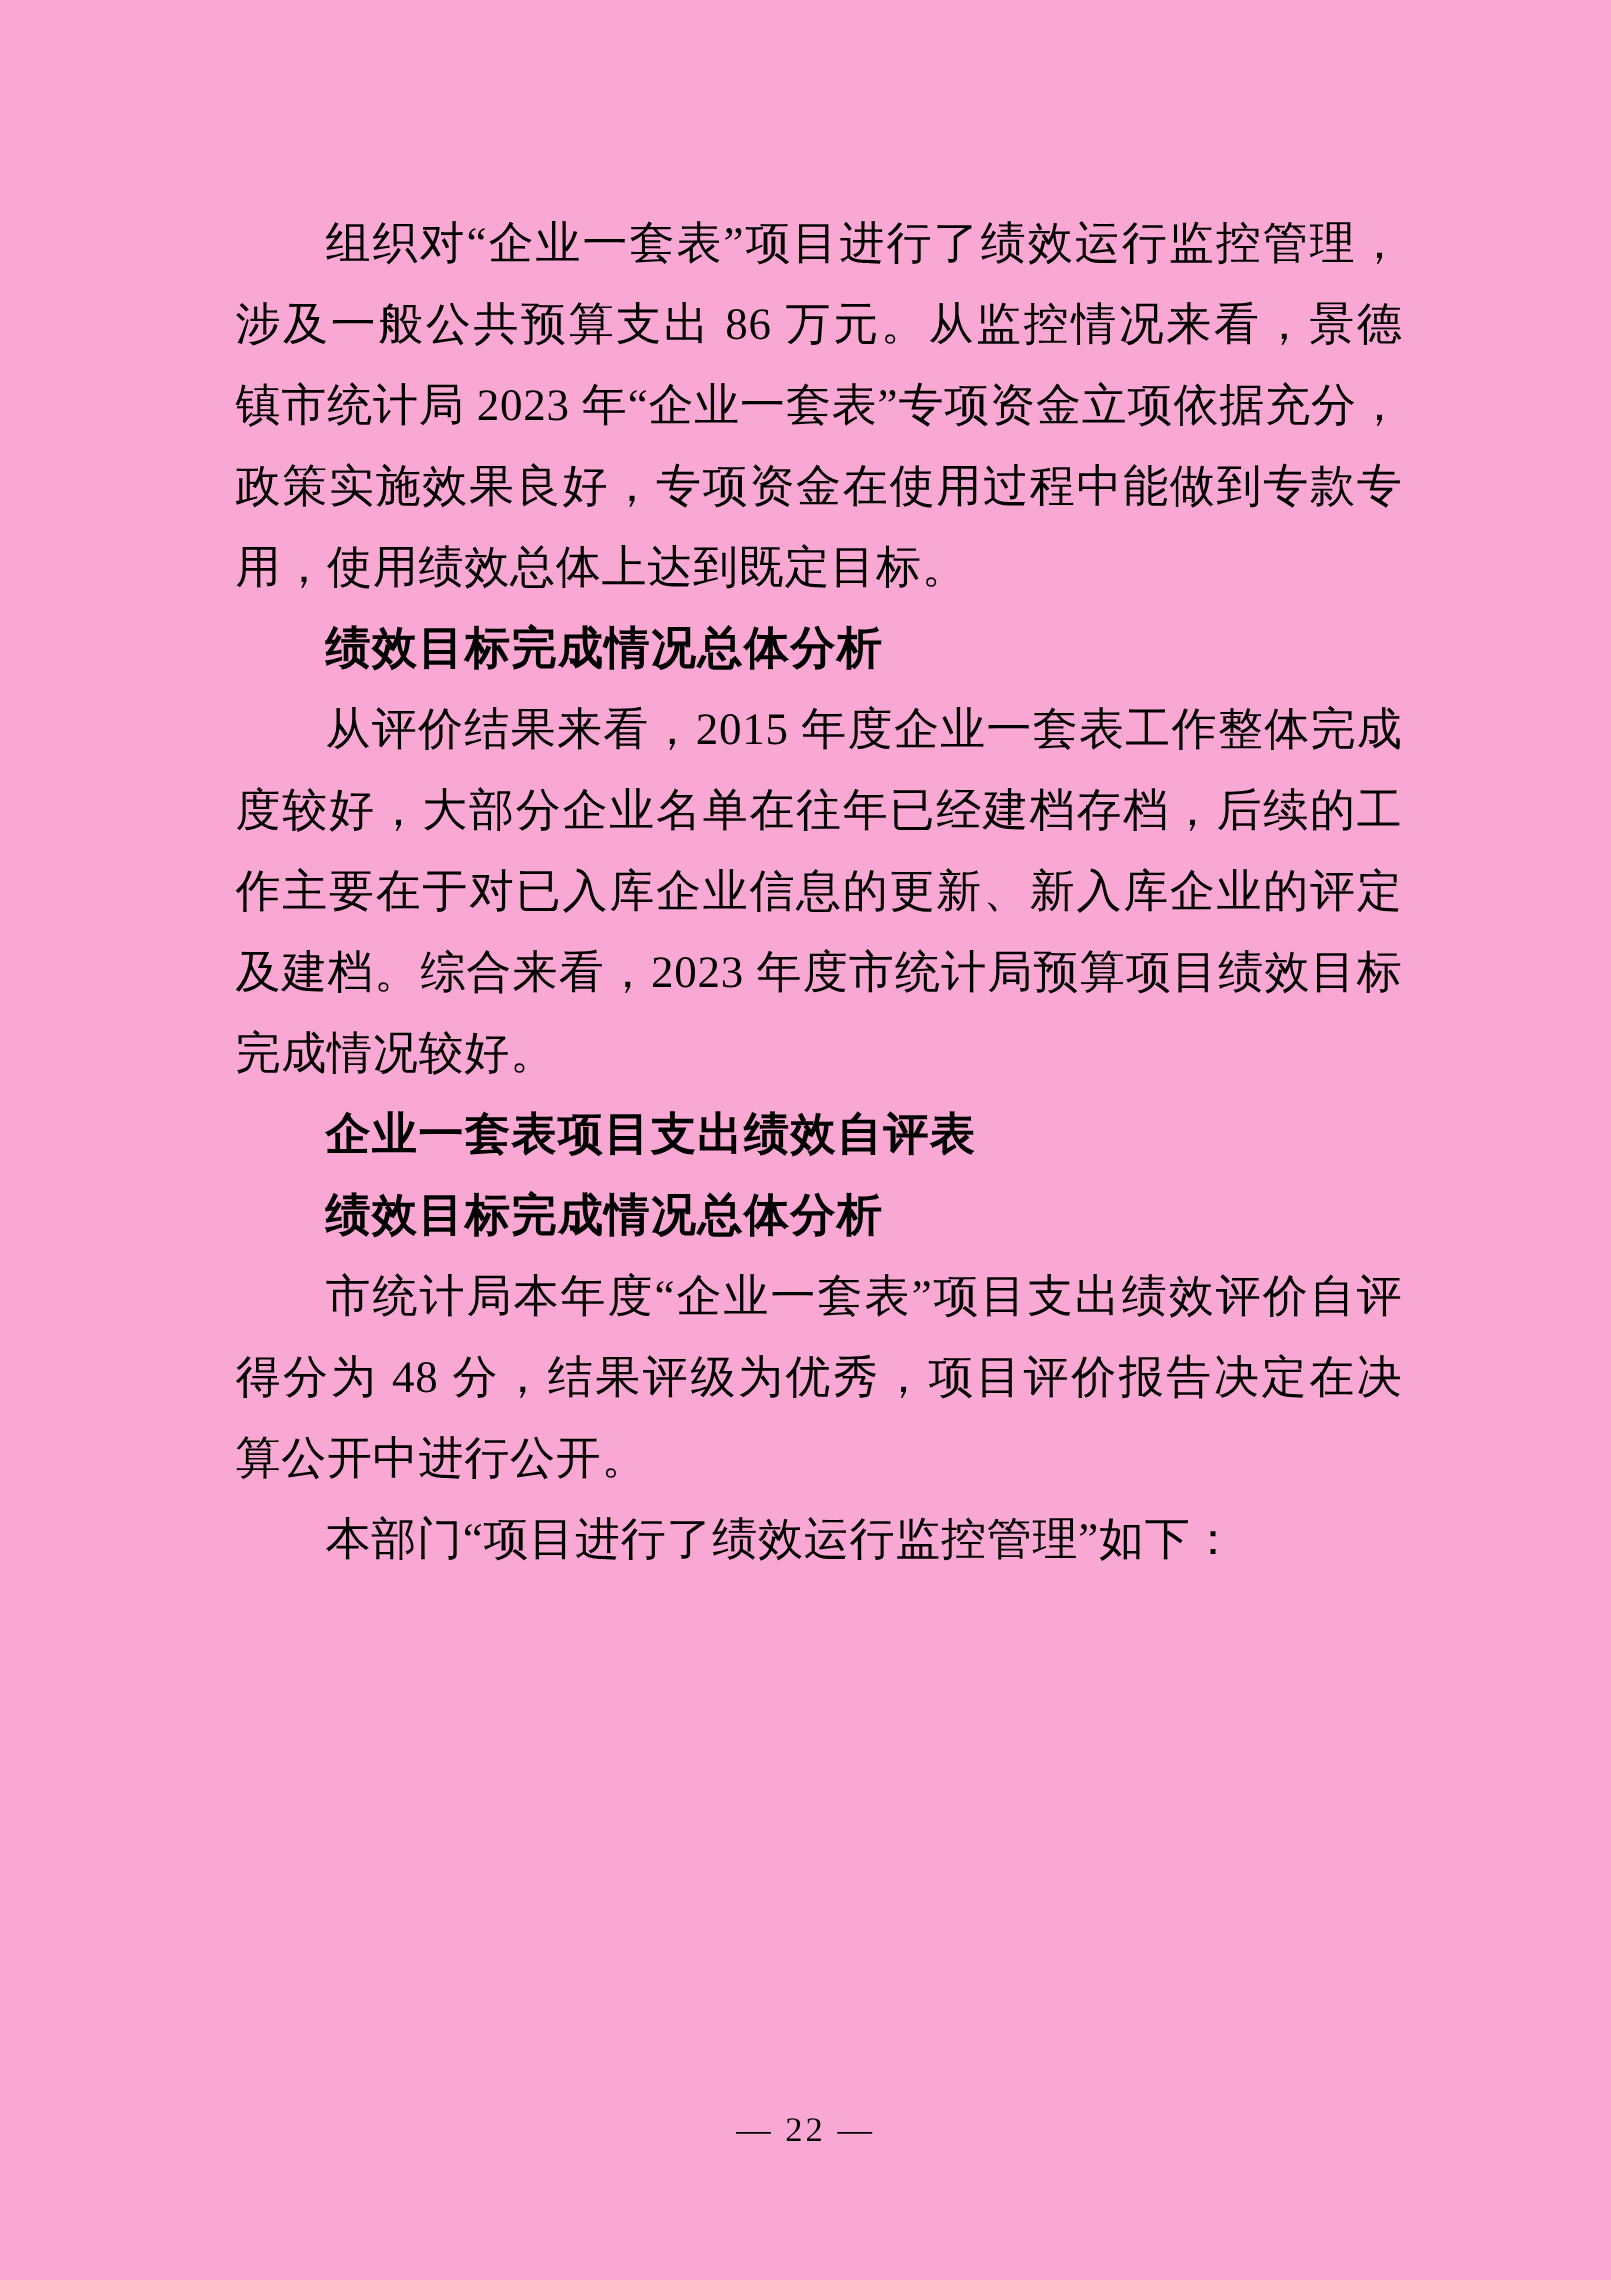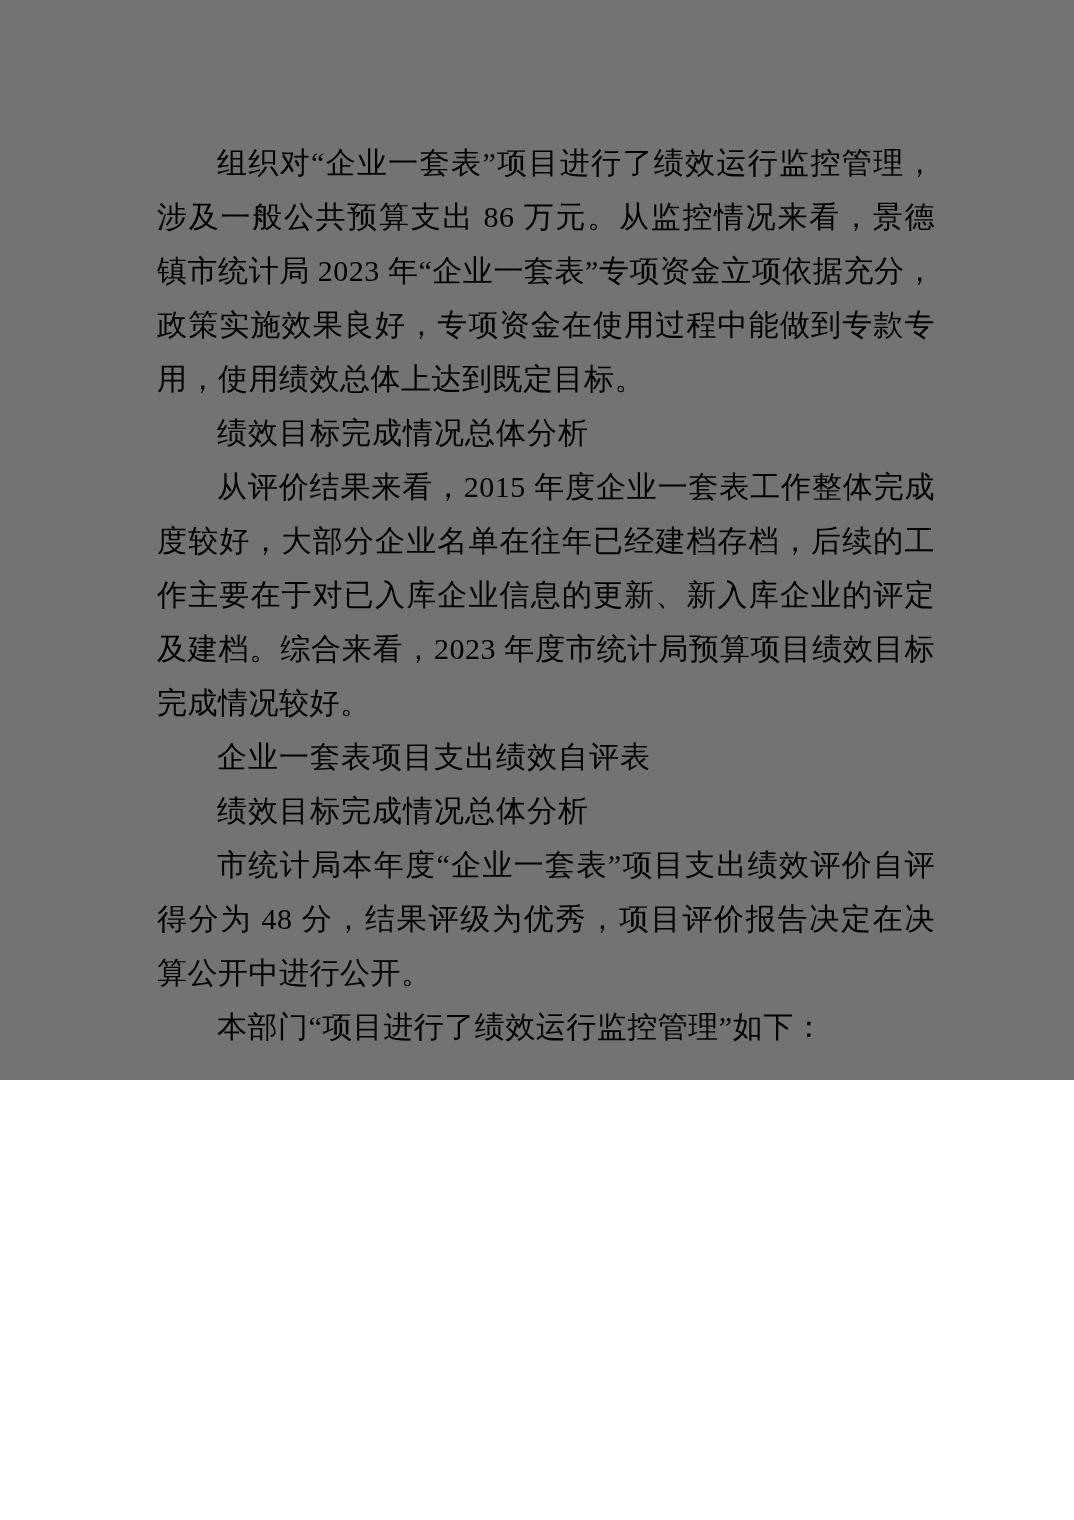--- a/index.html
+++ b/index.html
@@ -3,22 +3,22 @@
 <meta charset="utf-8">
 <style>
   html, body {
     margin: 0;
     padding: 0;
     background: #ffffff;
   }
   .page {
     position: relative;
     width: 1074px;
-    height: 1080px;
-    background: #737373;
+    height: 1520px;
+    background: #f9a8d4;
     overflow: hidden;
     font-family: "Liberation Serif", serif;
     color: #000000;
   }
   .content {
     position: absolute;
     left: 157px;
     top: 136px;
     width: 778px;
     font-size: 30px;
@@ -26,21 +26,21 @@
     text-align: justify;
     letter-spacing: 0.5px;
   }
   .para {
     margin: 0;
     text-indent: 60px;
   }
   .heading {
     margin: 0;
     text-indent: 60px;
-    font-weight: 400;
+    font-weight: 700;
     font-family: "Liberation Sans", sans-serif;
     letter-spacing: 1px;
   }
   .footer {
     position: absolute;
     left: 0;
     right: 0;
     top: 1398px;
     height: 44px;
     line-height: 44px;

